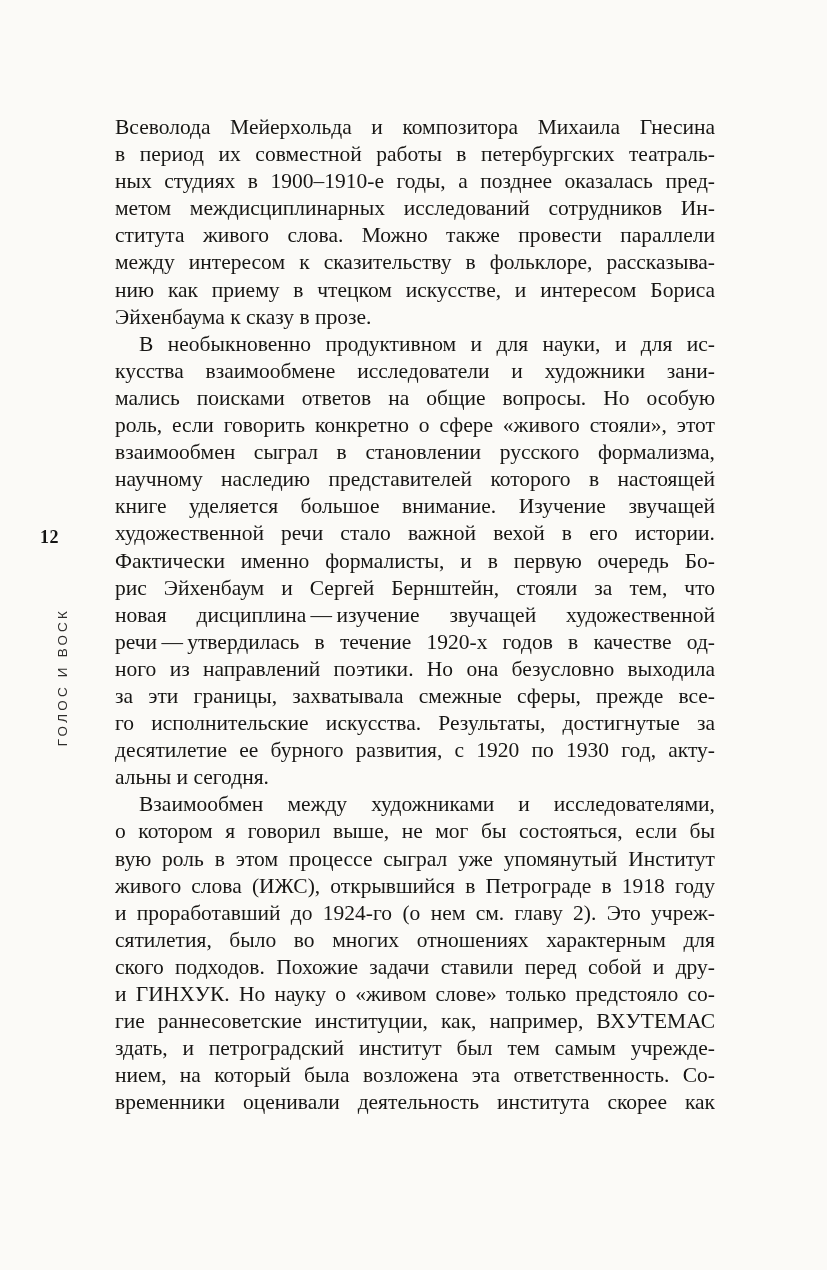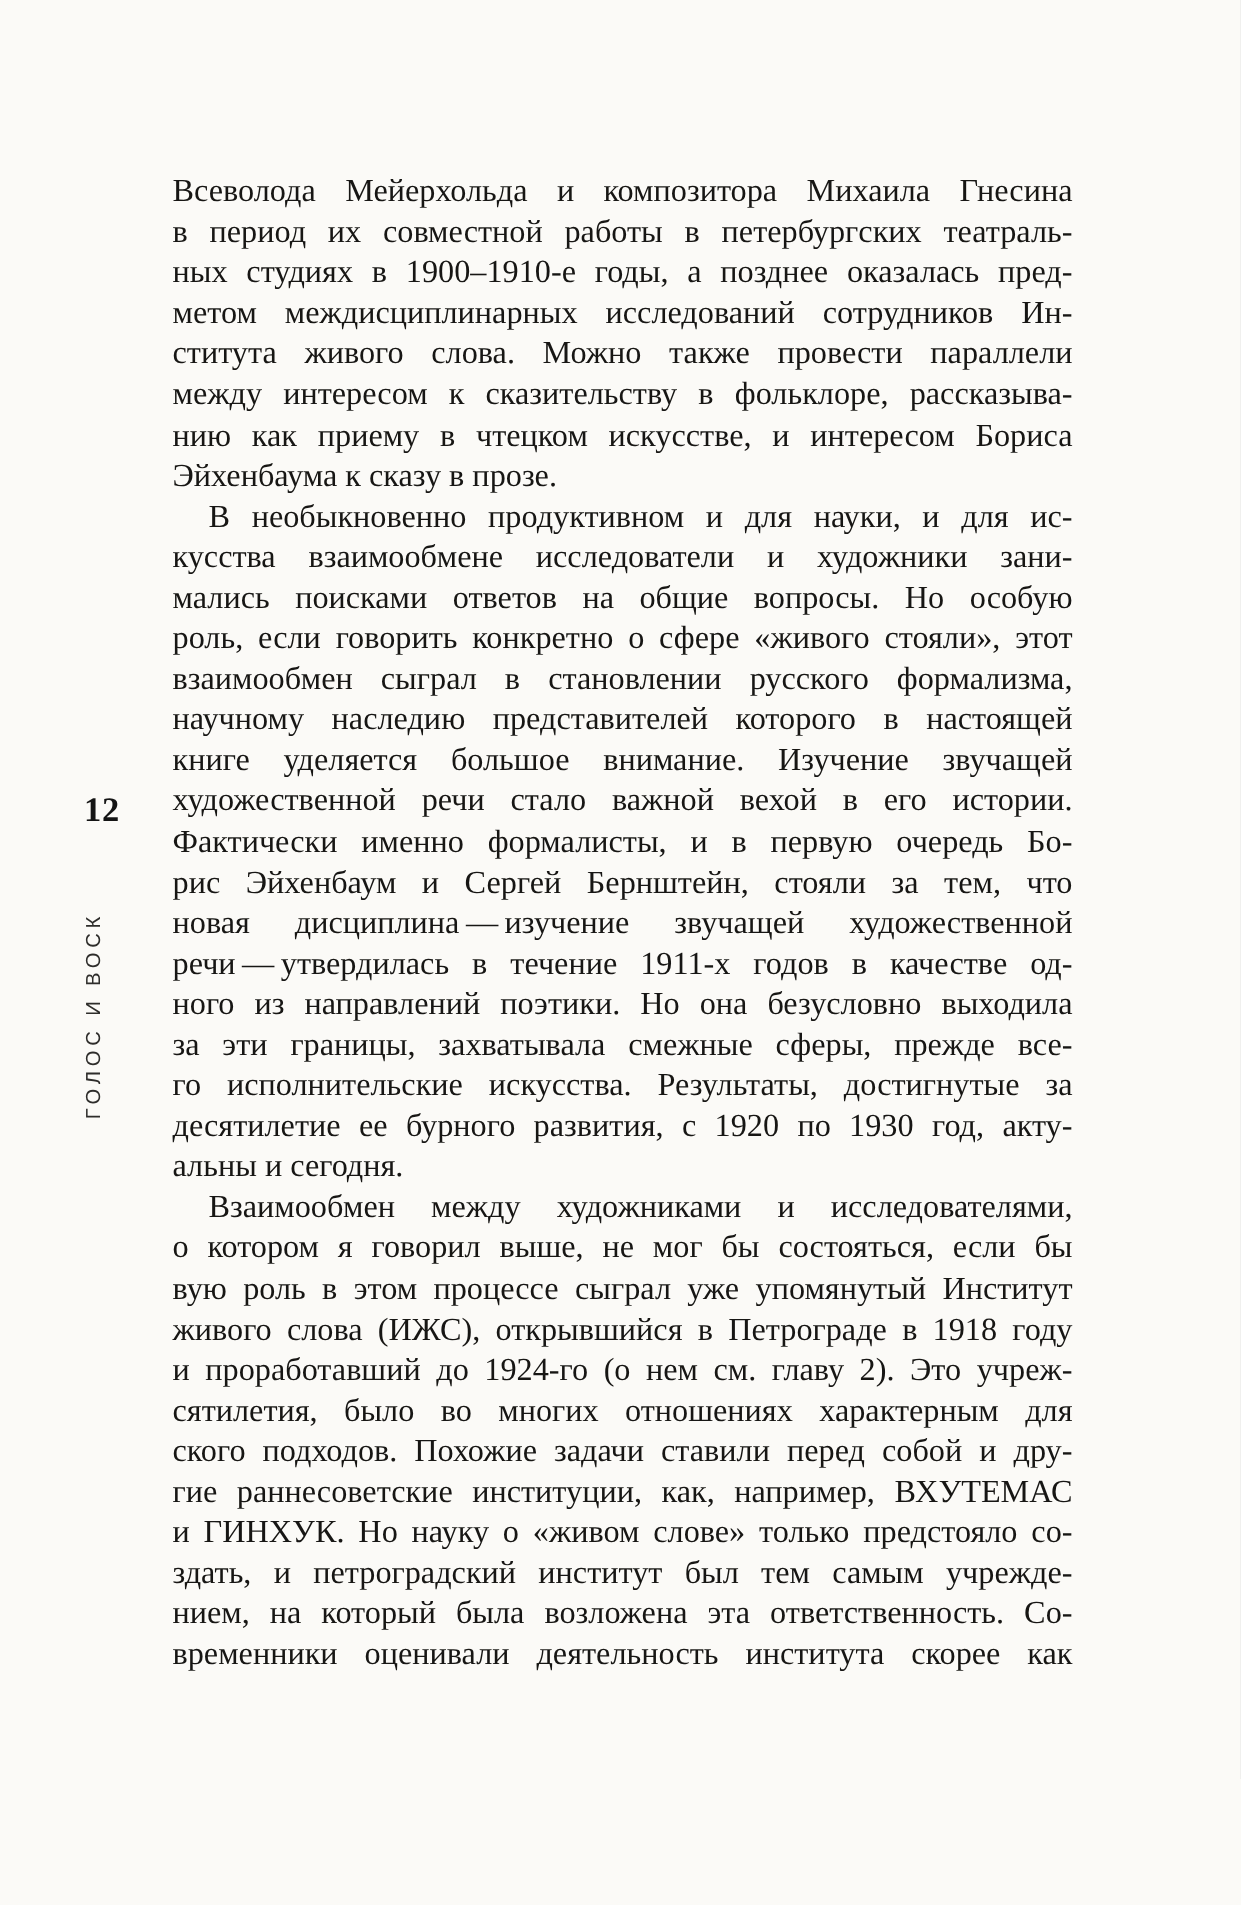--- a/index.html
+++ b/index.html
@@ -13,24 +13,24 @@
     height: 1270px;
     background: #fbfaf7;
     overflow: hidden;
     font-family: "Liberation Serif", serif;
   }
   .page-number {
     position: absolute;
     left: 40px;
     top: 527px;
     width: 40px;
-    text-align: right;
+    text-align: left;
     font-family: "Liberation Serif", serif;
     font-weight: bold;
-    font-size: 23px;
+    font-size: 18px;
     letter-spacing: 0.5px;
     color: #141414;
   }
   .running-title {
     position: absolute;
     left: 62px;
     top: 677px;
     transform: translate(-50%, -50%) rotate(-90deg);
     transform-origin: center center;
     white-space: nowrap;
@@ -86,35 +86,35 @@
         <div class="line">кусства взаимообмене исследователи и художники зани-</div>
         <div class="line">мались поисками ответов на общие вопросы. Но особую</div>
         <div class="line">роль, если говорить конкретно о сфере «живого стояли», этот</div>
         <div class="line">взаимообмен сыграл в становлении русского формализма,</div>
         <div class="line">научному наследию представителей которого в настоящей</div>
         <div class="line">книге уделяется большое внимание. Изучение звучащей</div>
         <div class="line">художественной речи стало важной вехой в его истории.</div>
         <div class="line">Фактически именно формалисты, и в первую очередь Бо-</div>
         <div class="line">рис Эйхенбаум и Сергей Бернштейн, стояли за тем, что</div>
         <div class="line">новая дисциплина — изучение звучащей художественной</div>
-        <div class="line">речи — утвердилась в течение 1911-х годов в качестве од-</div>
+        <div class="line">речи — утвердилась в течение 1920-х годов в качестве од-</div>
         <div class="line">ного из направлений поэтики. Но она безусловно выходила</div>
         <div class="line">за эти границы, захватывала смежные сферы, прежде все-</div>
         <div class="line">го исполнительские искусства. Результаты, достигнутые за</div>
         <div class="line">десятилетие ее бурного развития, с 1920 по 1930 год, акту-</div>
         <div class="line last">альны и сегодня.</div>
       </div>
       <div class="paragraph">
         <div class="line indent">Взаимообмен между художниками и исследователями,</div>
         <div class="line">о котором я говорил выше, не мог бы состояться, если бы</div>
         <div class="line">вую роль в этом процессе сыграл уже упомянутый Институт</div>
         <div class="line">живого слова (ИЖС), открывшийся в Петрограде в 1918 году</div>
         <div class="line">и проработавший до 1924-го (о нем см. главу 2). Это учреж-</div>
         <div class="line">сятилетия, было во многих отношениях характерным для</div>
         <div class="line">ского подходов. Похожие задачи ставили перед собой и дру-</div>
+        <div class="line">и ГИНХУК. Но науку о «живом слове» только предстояло со-</div>
         <div class="line">гие раннесоветские институции, как, например, ВХУТЕМАС</div>
-        <div class="line">и ГИНХУК. Но науку о «живом слове» только предстояло со-</div>
         <div class="line">здать, и петроградский институт был тем самым учрежде-</div>
         <div class="line">нием, на который была возложена эта ответственность. Со-</div>
         <div class="line">временники оценивали деятельность института скорее как</div>
       </div>
     </div>
 </div>
 
 </body></html>

